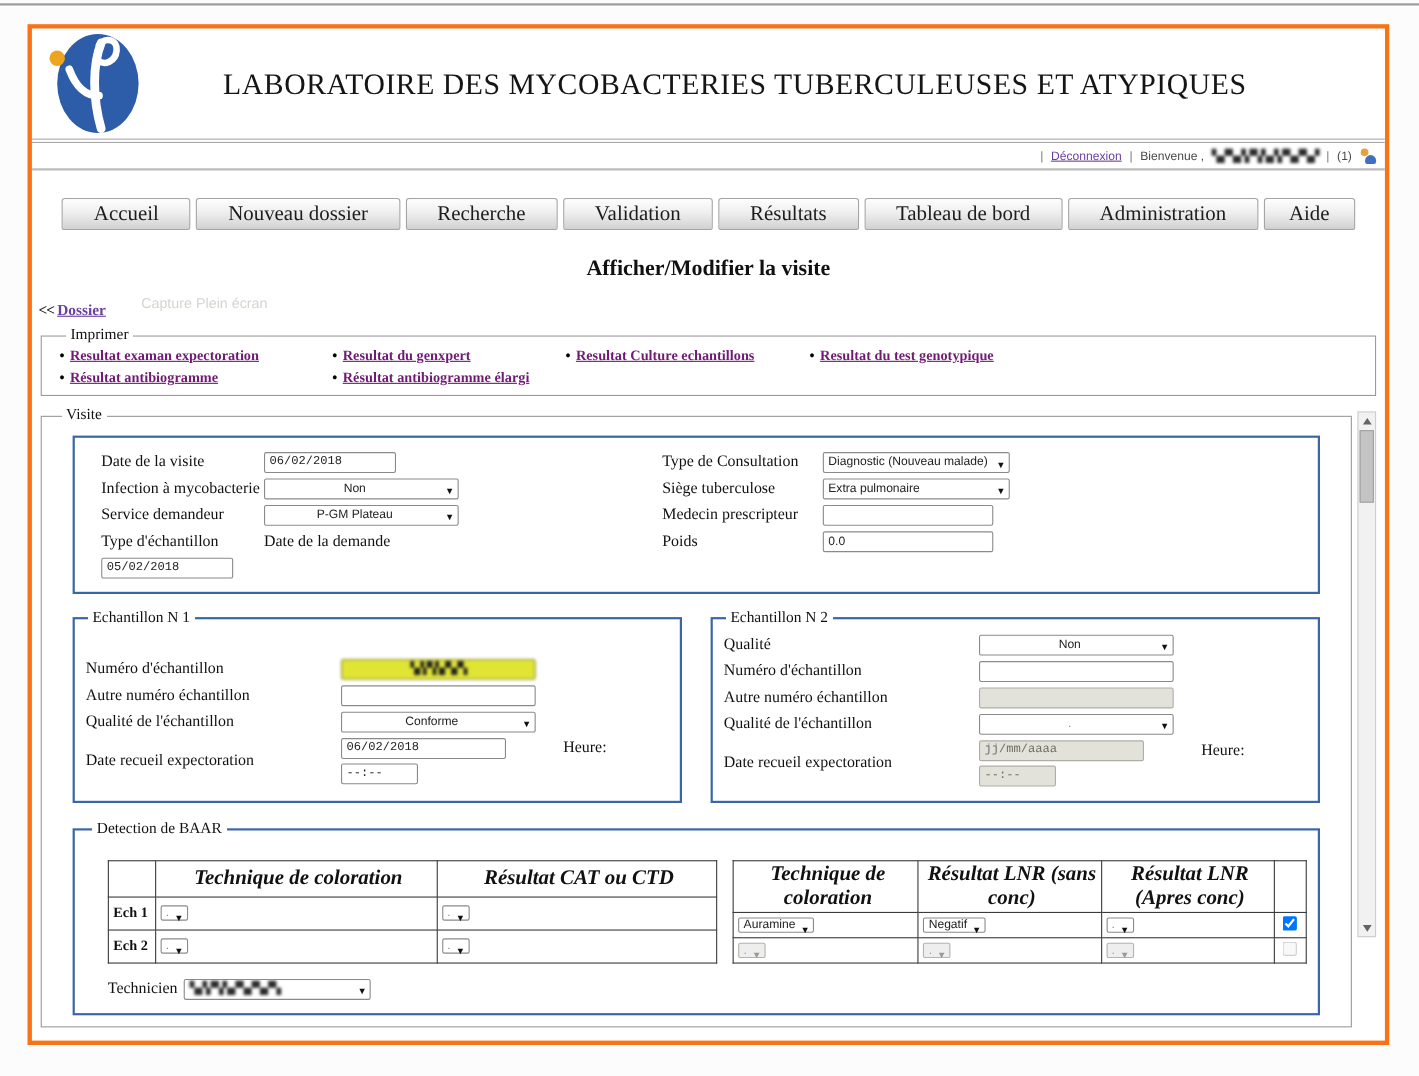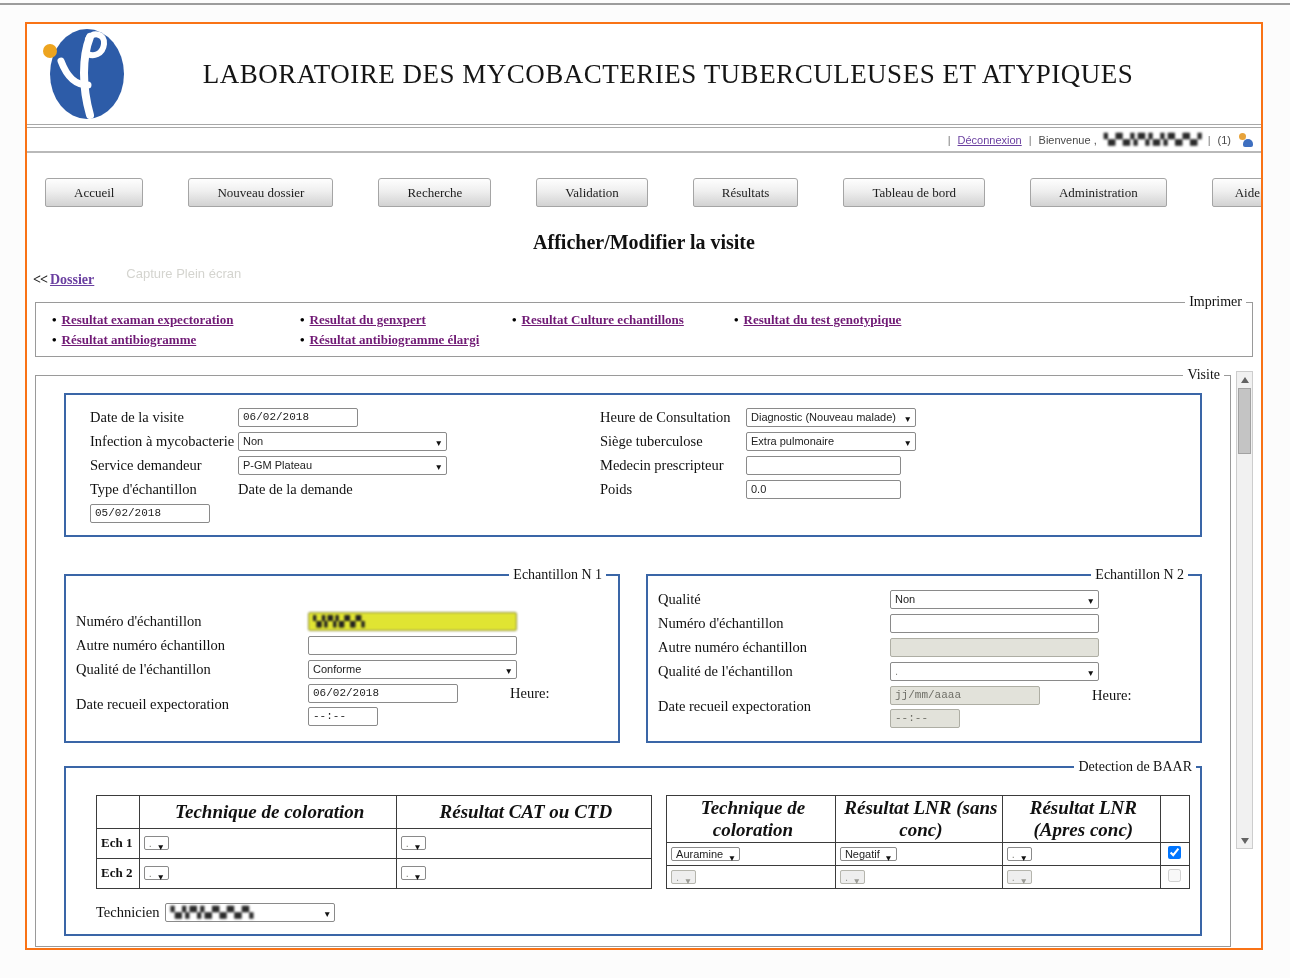--- a/index.html
+++ b/index.html
@@ -1,48 +1,48 @@
 <!DOCTYPE html>
 <html><head>
 <meta charset="utf-8">
 <style>
   * { margin:0; padding:0; box-sizing:border-box; }
   html,body { width:1290px; height:978px; background:#fcfcfc; font-family:"Liberation Serif", serif; color:#111; }
   .topline { position:absolute; top:3px; left:0; width:1290px; height:2px; background:#9c9c9c; }
-  .frame { position:absolute; left:25px; top:22px; width:1238px; height:928px; background:#fff; border:2px solid #f97316; overflow:hidden; }
+  .frame { position:absolute; left:25px; top:22px; width:1238px; height:928px; background:#fff; border:4px solid #f97316; overflow:hidden; }
 
   
   .banner { height:104px; display:flex; align-items:center; border-bottom:4px double #a8a8a8; background:#fff; }
   .logo-wrap { margin:4px 8px 2px 14px; flex:none; }
   .banner-title { flex:1; text-align:center; font-size:27px; letter-spacing:.5px; padding-right:60px; color:#151515; }
 
   
   .userbar { height:25px; border-bottom:2px solid #b9b9b9; display:flex; justify-content:flex-end; align-items:center; gap:7px; padding-right:8px; font-family:"Liberation Sans", sans-serif; font-size:11px; color:#4a4a4a; }
   .ub-sep { color:#7a7a7a; }
   .logout-link { color:#6a3fa0; text-decoration:underline; cursor:pointer; }
   .redacted { filter:blur(1.3px); color:#2a2a2a; letter-spacing:-1px; }
   .user-icon { position:relative; width:15px; height:14px; display:inline-block; }
   .user-icon::before { content:""; position:absolute; left:1px; top:0; width:7px; height:7px; border-radius:50%; background:#e7a33b; }
   .user-icon::after { content:""; position:absolute; right:0; bottom:0; width:10px; height:8px; border-radius:5px 5px 2px 2px; background:#3e6fc0; }
 
   
   .tabs { margin-top:25px; display:flex; justify-content:center; gap:5px; }
-  .tab { background:linear-gradient(#fefefe,#efefef 45%,#d2d2d2); border:1px solid #a5a5a5; border-radius:3px 3px 2px 2px; height:29px; line-height:27px; padding:0 28px; font-size:13px; color:#1c1c1c; cursor:pointer; white-space:nowrap;margin-left:40px; }
+  .tab { background:linear-gradient(#fefefe,#efefef 45%,#d2d2d2); border:1px solid #a5a5a5; border-radius:3px 3px 2px 2px; height:29px; line-height:27px; padding:0 28px; font-size:19px; color:#1c1c1c; cursor:pointer; white-space:nowrap; }
   .tab.small { padding:0 22px; }
 
   .page-title { text-align:center; font-size:20px; font-weight:600; margin-top:24px; }
 
   .back-row { margin:18px 0 0 6px; font-size:14px; display:flex; align-items:baseline; }
   .back-prefix { font-weight:bold; color:#222; letter-spacing:-1px; }
   .back-link { color:#6a3fa0; text-decoration:underline; font-weight:bold; margin-left:3px; cursor:pointer; }
   .watermark { color:#d4d4cf; font-family:"Liberation Sans", sans-serif; font-size:13px; margin-left:32px; position:relative; top:-6px; }
 
   
   fieldset { border:1px solid #9a9a9a; }
-  legend { font-size:14px; padding:0 4px; margin-left:6px;text-align:right; }
+  legend { font-size:14px; padding:0 4px; margin-left:6px; }
   .fs-imprimer { margin:6px 8px 0 8px; padding:2px 12px 8px 16px; }
   .imp-grid { display:grid; grid-template-columns:248px 212px 222px auto; row-gap:4px; font-size:13px; }
   .plink-item::before { content:"•"; color:#000; margin-right:5px; font-weight:bold; }
   .plink { color:#701a75; text-decoration:underline; font-weight:600; cursor:pointer; }
 
   .visite-wrap { position:relative; margin:10px 8px 0 8px; padding-right:22px; }
   .fs-visite { padding:2px 12px 10px 12px; }
 
   
   .bluebox { border:2px solid #3a66a7; margin:8px 16px 0 16px; padding:10px 14px 10px 24px; }
@@ -50,30 +50,30 @@
   .fgrid { display:grid; align-content:start; row-gap:0; font-size:14.5px; }
   .fgrid > * { height:24px; display:flex; align-items:center; }
   .fg-left  { grid-template-columns:148px 230px; width:395px; }
   .fg-right { grid-template-columns:146px 230px; margin-left:115px; }
 
   
   .inp { border:1px solid #8a8a8a; border-radius:2px; height:19px; font-family:"Liberation Mono", monospace; font-size:11px; padding:1px 4px; background:#fff; color:#222; }
   .inp.sansfld { font-family:"Liberation Sans", sans-serif; }
   .inp:disabled, .inp.gray { background:#e2e2da; border-color:#aeaea4; color:#6e6e66; }
   .inp.yellow { background:#e0e432; border-color:#8e8e3a; }
-  .w120{width:120px;} .w150{width:150px;} .w155{width:155px;} .w70{width:70px;} .w215{width:209px;} .w170{width:170px;}
+  .w120{width:120px;} .w150{width:150px;} .w155{width:155px;} .w70{width:70px;} .w215{width:177px;text-align:center;} .w170{width:170px;}
   .sel { position:relative; border:1px solid #8a8a8a; border-radius:2px; background:#fff; height:19px; font-family:"Liberation Sans", sans-serif; font-size:11px; line-height:17px; padding:0 16px 0 4px; cursor:pointer; color:#222; overflow:hidden; white-space:nowrap; }
   .sel .arr::before { content:"▼"; position:absolute; right:3px; top:2px; font-size:8.5px; color:#111; }
   .sel.gray { color:#8a8a84; }
   .sel.grayed { background:#eee; color:#9a9a94; border-color:#b5b5ad; }
   .sel.grayed .arr::before { color:#9a9a94; }
 
   
   .ech-row { display:flex; gap:26px; margin:14px 16px 0 16px; }
-  .fs-blue { border:2px solid #3a66a7; flex:1; padding:4px 14px 12px 10px;margin-top:16px; }
+  .fs-blue { border:2px solid #3a66a7; flex:1; padding:4px 14px 12px 10px; }
   .fs-blue legend { margin-left:2px; }
   .ech-grid { display:grid; grid-template-columns:232px auto; font-size:14.5px; }
   .ech-grid > * { min-height:24px; display:flex; align-items:center; }
   .mt22 { margin-top:22px; }
   .span2 { grid-row:span 2; align-self:center; }
   .hr-label { margin-left:52px; font-size:14.5px; }
   .timecell { min-height:22px; }
 
   
   .fs-baar { border:2px solid #3a66a7; margin:16px 16px 0 16px; padding:4px 10px 10px 10px; }
@@ -177,21 +177,21 @@
             <span>
                 <span class="sel w215"><span>P-GM Plateau</span><span class="arr"></span></span>
               </span>
             <span class="flabel">Type d'échantillon</span>
             <span class="flabel">Date de la demande</span>
             <span>
                 <input class="inp w120" value="05/02/2018" style="">
               </span>
           </div>
           <div class="fgrid fg-right">
-            <span class="flabel">Heure de Consultation</span>
+            <span class="flabel">Type de Consultation</span>
             <span>
                 <span class="sel w170"><span>Diagnostic (Nouveau malade)</span><span class="arr"></span></span>
               </span>
             <span class="flabel">Siège tuberculose</span>
             <span>
                 <span class="sel w170"><span>Extra pulmonaire</span><span class="arr"></span></span>
               </span>
             <span class="flabel">Medecin prescripteur</span>
             <span>
                 <input class="inp sansfld w155" value="" style="">

